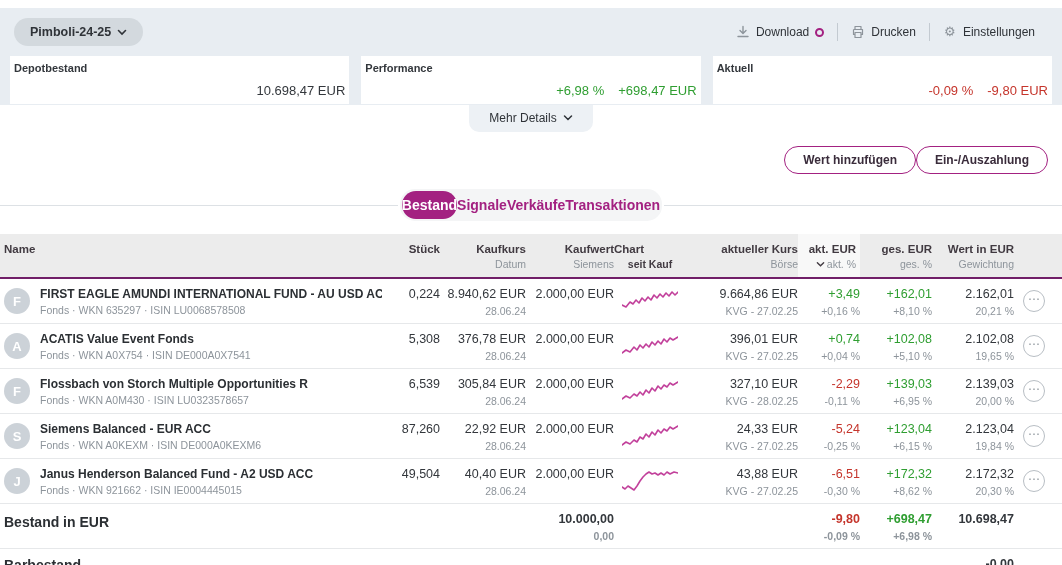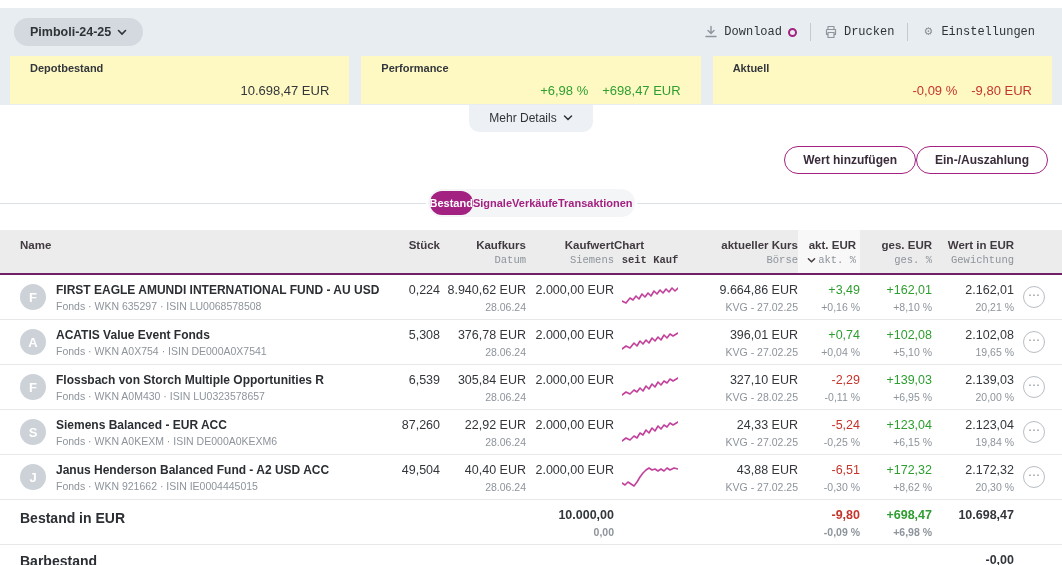--- a/index.html
+++ b/index.html
@@ -5,29 +5,29 @@
   * { box-sizing: border-box; margin: 0; padding: 0; }
   html,body { width:1062px; height:565px; overflow:hidden; background:#fff;
     font-family:"Liberation Sans", sans-serif; color:#33373c; }
 
   
   .band { margin-top:8px; background:#e8edf2; padding:10px 8px 4px 8px; height:97px; }
   .band-top { display:flex; align-items:center; justify-content:space-between; padding:0 6px 10px 6px; }
   .portfolio-pill { display:inline-flex; align-items:center; gap:6px; background:#d3d9de;
     border:none; border-radius:16px; padding:7px 16px; font-size:12.5px; font-weight:bold;
     color:#2f3338; cursor:pointer; }
-  .top-actions { display:flex; align-items:center; gap:0; font-size:12px; color:#2f3338;font-family:Liberation Mono, monospace; }
+  .top-actions { display:flex; align-items:center; gap:0; font-size:12px; color:#2f3338; }
   .top-action { display:inline-flex; align-items:center; gap:6px; background:none; border:none;
     font-size:12px; color:#2f3338; padding:0 13px; cursor:pointer; font-family:inherit; }
   .vdiv { width:1px; height:18px; background:#c3cad1; }
   .ico { width:14px; height:14px; display:inline-block; color:#8d949b; }
   .badge-ring { width:9px; height:9px; border:2.5px solid #a32181; border-radius:50%; display:inline-block; }
 
   .cards { display:flex; gap:12px; padding:0 2px; }
-  .card { background:#fef9c3; height:48px; padding:6px 20px; flex:1; display:flex;
+  .card { background:#ffffff; height:48px; padding:6px 4px; flex:1; display:flex;
     flex-direction:column; justify-content:space-between; }
   .card-label { font-size:11px; font-weight:bold; color:#33373c; }
   .card-value { align-self:flex-end; font-size:13px; color:#33373c; display:flex; gap:14px; }
   .pos { color:#2f9e31; }
   .neg { color:#c5352c; }
 
   
   .details-row { display:flex; justify-content:center; }
   .details-btn { background:#edf1f5; border:none; border-radius:0 0 10px 10px; padding:6px 20px 7px;
     font-size:12px; color:#2f3338; display:inline-flex; gap:6px; align-items:center; cursor:pointer;
@@ -36,32 +36,32 @@
   
   .btn-row { display:flex; justify-content:flex-end; padding:14px 14px 0 0; }
   .pill-btn { border:1.5px solid #a32181; background:#fff; border-radius:16px; padding:6px 18px;
     font-size:12px; color:#3a2c3b; font-weight:bold; cursor:pointer; font-family:inherit; }
 
   
   .tabs-row { display:flex; align-items:center; margin-top:15px; }
   .tabs-line { flex:1; height:1px; background:#dde1e5; }
   .tabs-group { display:flex; align-items:center; background:#f4f5f6; border-radius:15px; padding:2px;
     margin:0 2px; }
-  .tab { border:none; background:none; color:#a32181; font-weight:bold; font-size:11px;
+  .tab { border:none; background:none; color:#a32181; font-weight:bold; font-size:14px;
     padding:6px 0; border-radius:14px; cursor:pointer; font-family:inherit; white-space:nowrap; }
   .tab.active { background:#a32181; color:#fff; }
 
   
   .grid { display:grid; grid-template-columns: minmax(0,1fr) 52px 86px 88px 72px 112px 62px 72px 82px 40px;
-    align-items:stretch; padding:0 8px 0 20px; }
+    align-items:stretch; padding:0 8px 0 4px; }
   .thead { background:#ececec; border-bottom:2px solid #711f68; margin-top:13px; }
   .hcell { padding:9px 0 7px; font-size:11.5px; text-align:right; }
   .hcell .l1 { font-weight:bold; color:#413a41; }
   .hcell .l2 { font-size:10.5px; color:#8d949b; margin-top:3px; display:flex; justify-content:flex-end;
-    align-items:center; gap:2px;font-family:Liberation Mono, monospace; }
+    align-items:center; gap:2px; }
   .hcell.left { text-align:left; }
   .hcell.center { text-align:left; }
   .hcell.center .l2 { justify-content:center; }
   .hcell.sorted { background:#f8f8f8; padding-right:4px; padding-left:4px; }
 
   .trow { border-bottom:1px solid #e6e8ea; background:#fff; }
   .cell { padding:8px 0 6px; font-size:12.5px; text-align:right; white-space:nowrap; }
   .cell .sub { display:block; font-size:10.5px; color:#8d949b; margin-top:4px; }
   .name-cell { display:flex; align-items:center; gap:10px; text-align:left; padding:6px 6px 6px 0; min-width:0; }
   .avatar { width:26px; height:26px; border-radius:50%; background:#ccd2d8; color:#fff; font-weight:bold;

